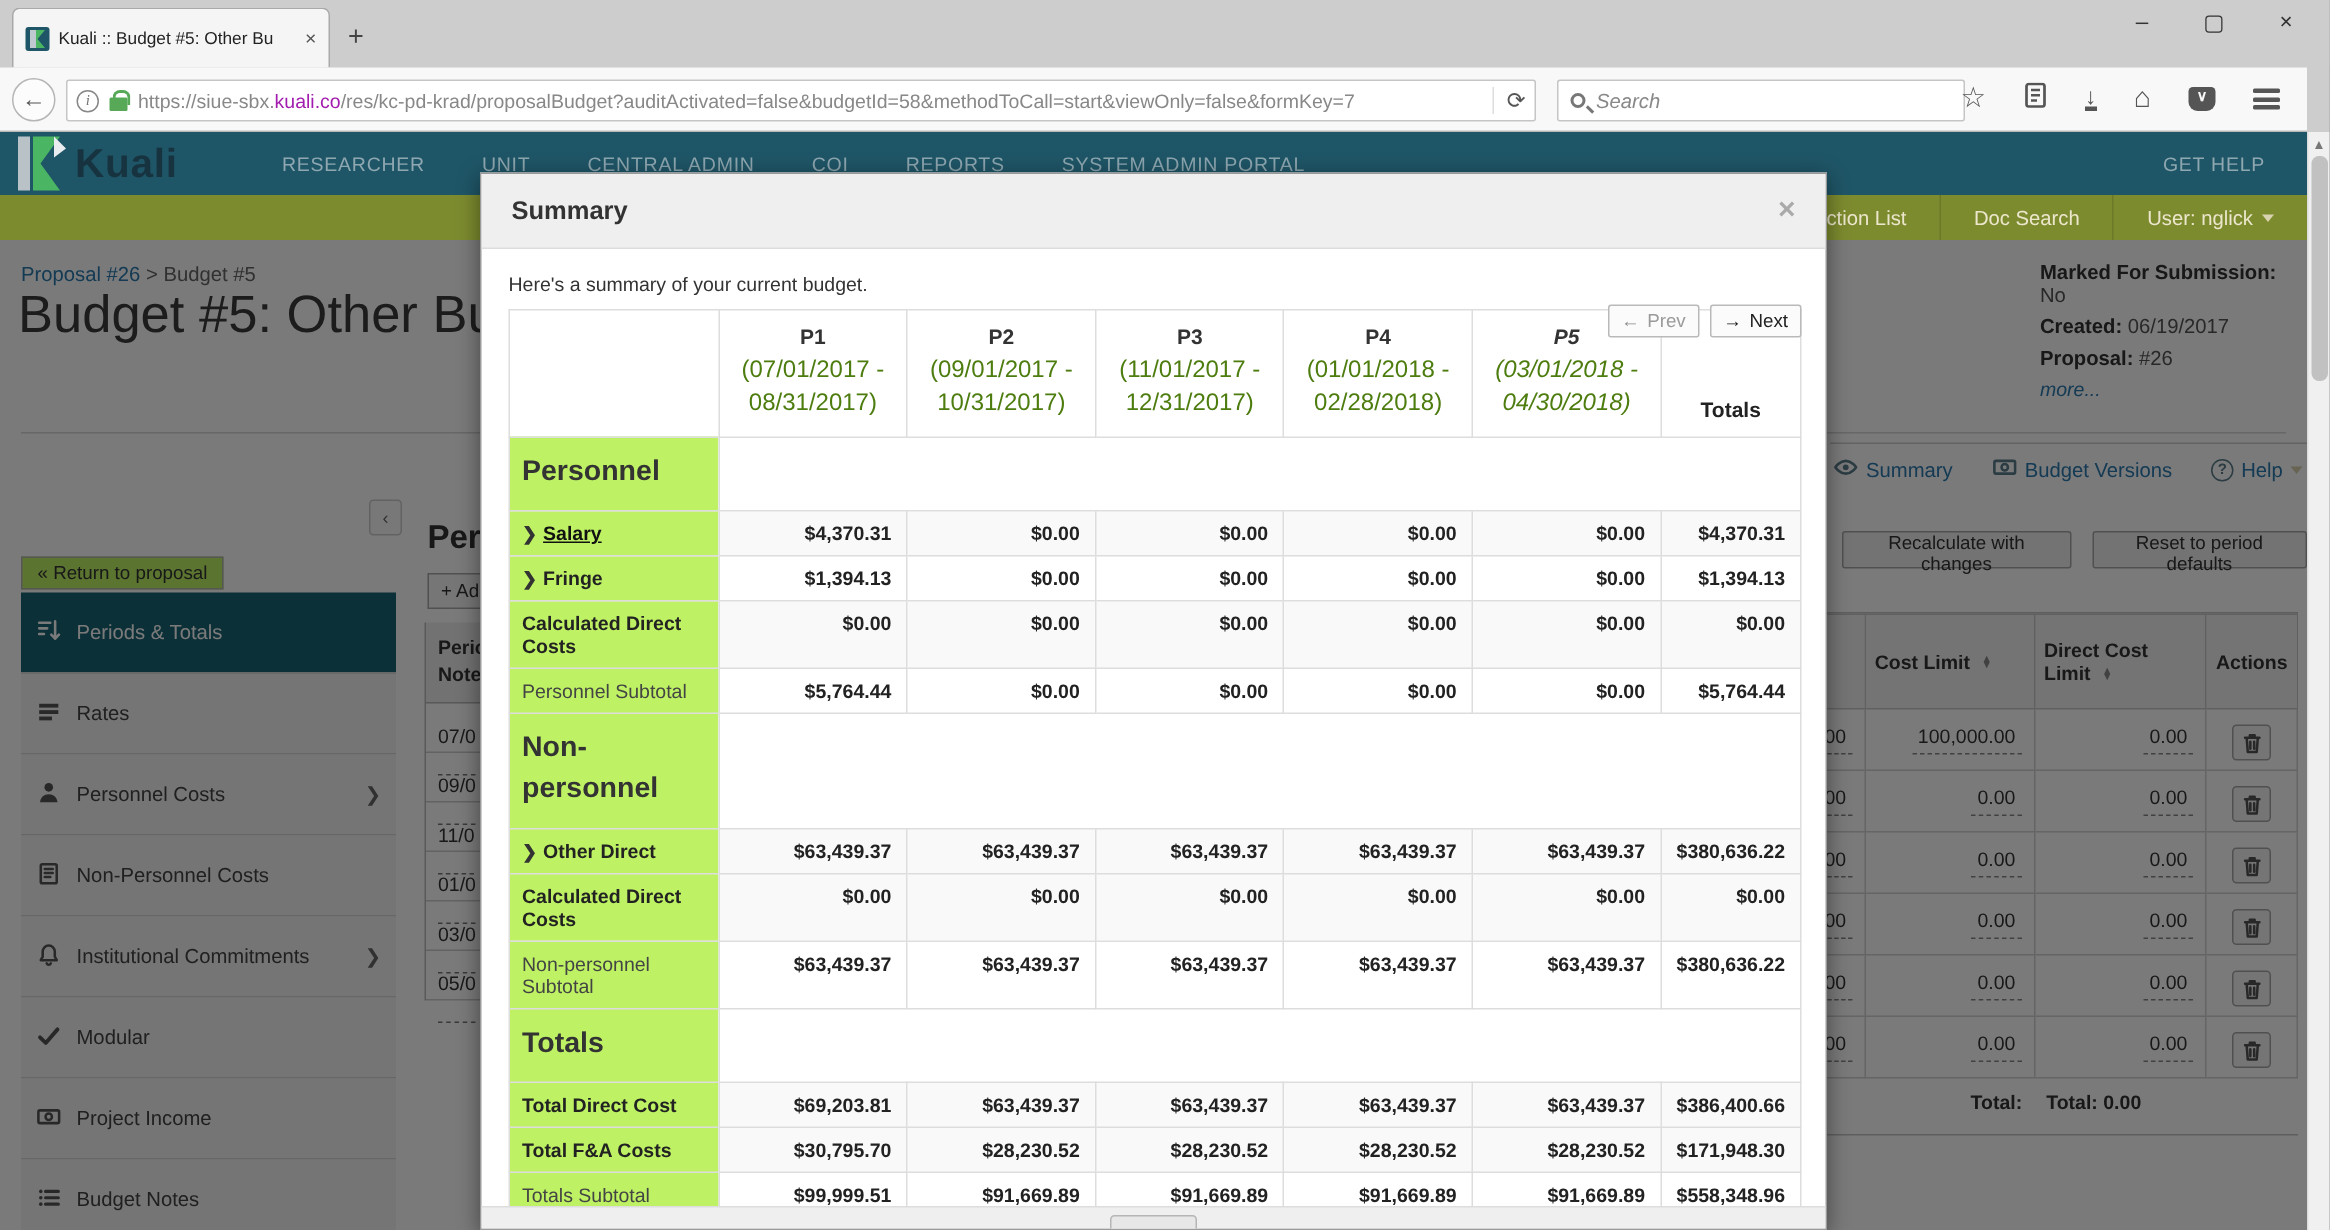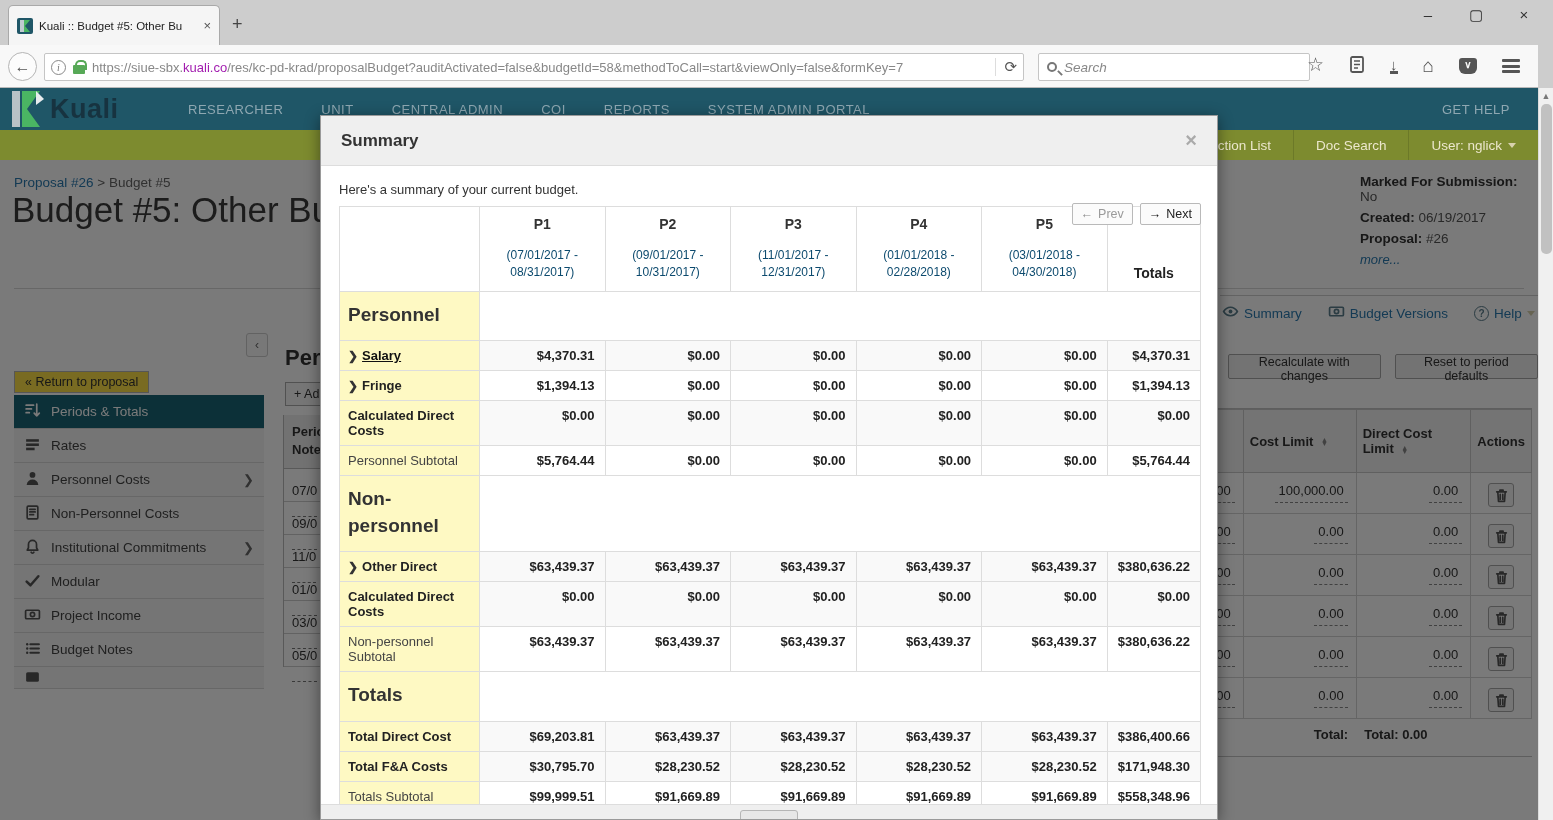--- a/index.html
+++ b/index.html
@@ -53,23 +53,23 @@
   #subbar .sublink { color:#ece7cc; font-size:13.5px; padding:6px 22px; border-left:1px solid #6c7928; display:flex; align-items:center; gap:6px; }
   .caret { display:inline-block; width:0; height:0; border-left:4px solid transparent; border-right:4px solid transparent; border-top:5px solid #d8d2ae; }
 
   
   #page { position:absolute; top:160px; left:0; width:1538px; height:660px; background:#fff; }
   #breadcrumb { position:absolute; left:14px; top:15px; font-size:13.5px; color:#666; }
   #breadcrumb a { color:#2a7ab0; text-decoration:none; }
   #page-title { position:absolute; left:12px; top:30px; font-size:35px; color:#3b3b3b; font-weight:500; white-space:nowrap; }
   #page-hr { position:absolute; left:14px; top:128px; width:1510px; border-top:1px solid #d8d8d8; }
   #collapse-btn { position:absolute; left:246px; top:173px; width:22px; height:24px; border:1px solid #ccc; border-radius:3px; background:#fafafa; color:#666; text-align:center; line-height:22px; font-size:12px; }
-  #return-btn { position:absolute; left:14px; top:211px; height:22px; padding:0 10px; background:#fde047; border:1px solid #b5b5b5; font-size:12.5px; color:#333; line-height:20px; }
+  #return-btn { position:absolute; left:14px; top:211px; height:22px; padding:0 10px; background:#bef264; border:1px solid #b5b5b5; font-size:12.5px; color:#333; line-height:20px; }
   #sidebar { position:absolute; left:14px; top:235px; width:250px; }
-  .side-item { height:34px; background:#f4f4f4; border-bottom:1px solid #d8d8d8; display:flex; align-items:center; padding:0 10px; gap:10px; font-size:13.5px; color:#444; }
+  .side-item { height:54px; background:#f4f4f4; border-bottom:1px solid #d8d8d8; display:flex; align-items:center; padding:0 10px; gap:10px; font-size:13.5px; color:#444; }
   .side-item svg { flex:0 0 17px; color:#555; }
   .side-item.selected { background:#1b6575; color:#fff; }
   .side-item.selected svg { color:#fff; }
   .side-item .chev { margin-left:auto; color:#666; font-size:13px; }
   .side-item.partial { height:22px; overflow:hidden; }
 
   
   #mid { position:absolute; left:278px; top:160px; }
   #mid-heading { position:absolute; left:7px; top:25px; font-size:22px; font-weight:bold; color:#333; white-space:nowrap; }
   #mid-add { position:absolute; left:7px; top:62px; height:24px; padding:0 8px; border:1px solid #aaa; background:#f7f7f7; font-size:12.5px; color:#333; line-height:22px; white-space:nowrap; }
@@ -116,23 +116,23 @@
   #pager .pg { border:1px solid #b9b9b9; background:#fbfbfb; font-size:12.5px; padding:3px 8px; border-radius:2px; display:flex; gap:5px; align-items:center; }
   #pager .pg.prev { color:#9a9a9a; }
   #pager .pg.prev .ar { color:#8a8a8a; font-weight:bold; }
   #pager .pg.next { color:#222; }
   #pager .pg.next .ar { color:#111; font-weight:bold; }
 
   #sum-table { border-collapse:collapse; width:862px; background:#fff; }
   #sum-table th, #sum-table td { border:1px solid #ddd; }
   #sum-table thead th { text-align:center; vertical-align:top; padding:9px 4px 10px; background:#fff; }
   #sum-table thead .pcode { font-size:14px; font-weight:bold; color:#333; display:block; }
-  #sum-table thead .prange { font-size:12px; color:#0c4a6e; font-weight:normal; display:block; margin-top:15px; line-height:1.4; }
+  #sum-table thead .prange { font-size:16px; color:#4d7c0f; font-weight:normal; display:block; margin-top:4px; line-height:1.4; }
   #sum-table thead th.tot-head { vertical-align:bottom; font-size:14px; color:#222; padding-bottom:10px; }
-  #sum-table .label-cell { background:#fef9c3; width:142px; padding:7px 8px; font-size:13px; color:#333; text-align:left; vertical-align:top; }
+  #sum-table .label-cell { background:#bef264; width:142px; padding:7px 8px; font-size:13px; color:#333; text-align:left; vertical-align:top; }
   #sum-table .section .label-cell { font-size:19px; font-weight:bold; padding:10px 8px 12px; line-height:1.4; }
   #sum-table .section .fill { background:#fff; border-left:1px solid #ddd; }
   #sum-table td.val { text-align:right; font-size:13px; font-weight:bold; color:#222; padding:7px 10px; vertical-align:top;margin-top:14px; }
   #sum-table tr.shaded td.val { background:#f9f9f9; }
   #sum-table .lbl-link { font-weight:bold; text-decoration:underline; color:#111; }
   #sum-table .lbl-chevron, #sum-table .lbl-bold { font-weight:bold; color:#222; }
   #sum-table .lbl-normal { color:#444; }
   .chevprefix { font-weight:bold; margin-right:4px; font-size:12px; }
   #modal-footer { position:absolute; bottom:0; left:0; width:100%; height:15px; background:#efefef; border-top:1px solid #ddd; }
   #modal-footer .btn-sliver { position:absolute; left:50%; transform:translateX(-50%); top:5px; width:58px; height:22px; background:#e7e7e7; border:1px solid #b5b5b5; border-radius:3px; }
@@ -458,21 +458,21 @@
                 <span class="prange">(09/01/2017 - 10/31/2017)</span>
               </th>
               <th style="width: 128px;">
                 <span class="pcode">P3</span>
                 <span class="prange">(11/01/2017 - 12/31/2017)</span>
               </th>
               <th style="width: 128px;">
                 <span class="pcode">P4</span>
                 <span class="prange">(01/01/2018 - 02/28/2018)</span>
               </th>
-              <th style="width: 128px;">
+              <th style="width: 128px; font-style: italic;">
                 <span class="pcode">P5</span>
                 <span class="prange">(03/01/2018 - 04/30/2018)</span>
               </th>
               <th class="tot-head" style="width: 84px;">Totals</th>
             </tr>
           </thead>
         <tbody id="sum-body">
             <tr class="section">
               <td class="label-cell">Personnel</td>
               <td class="fill" colspan="6"></td>

